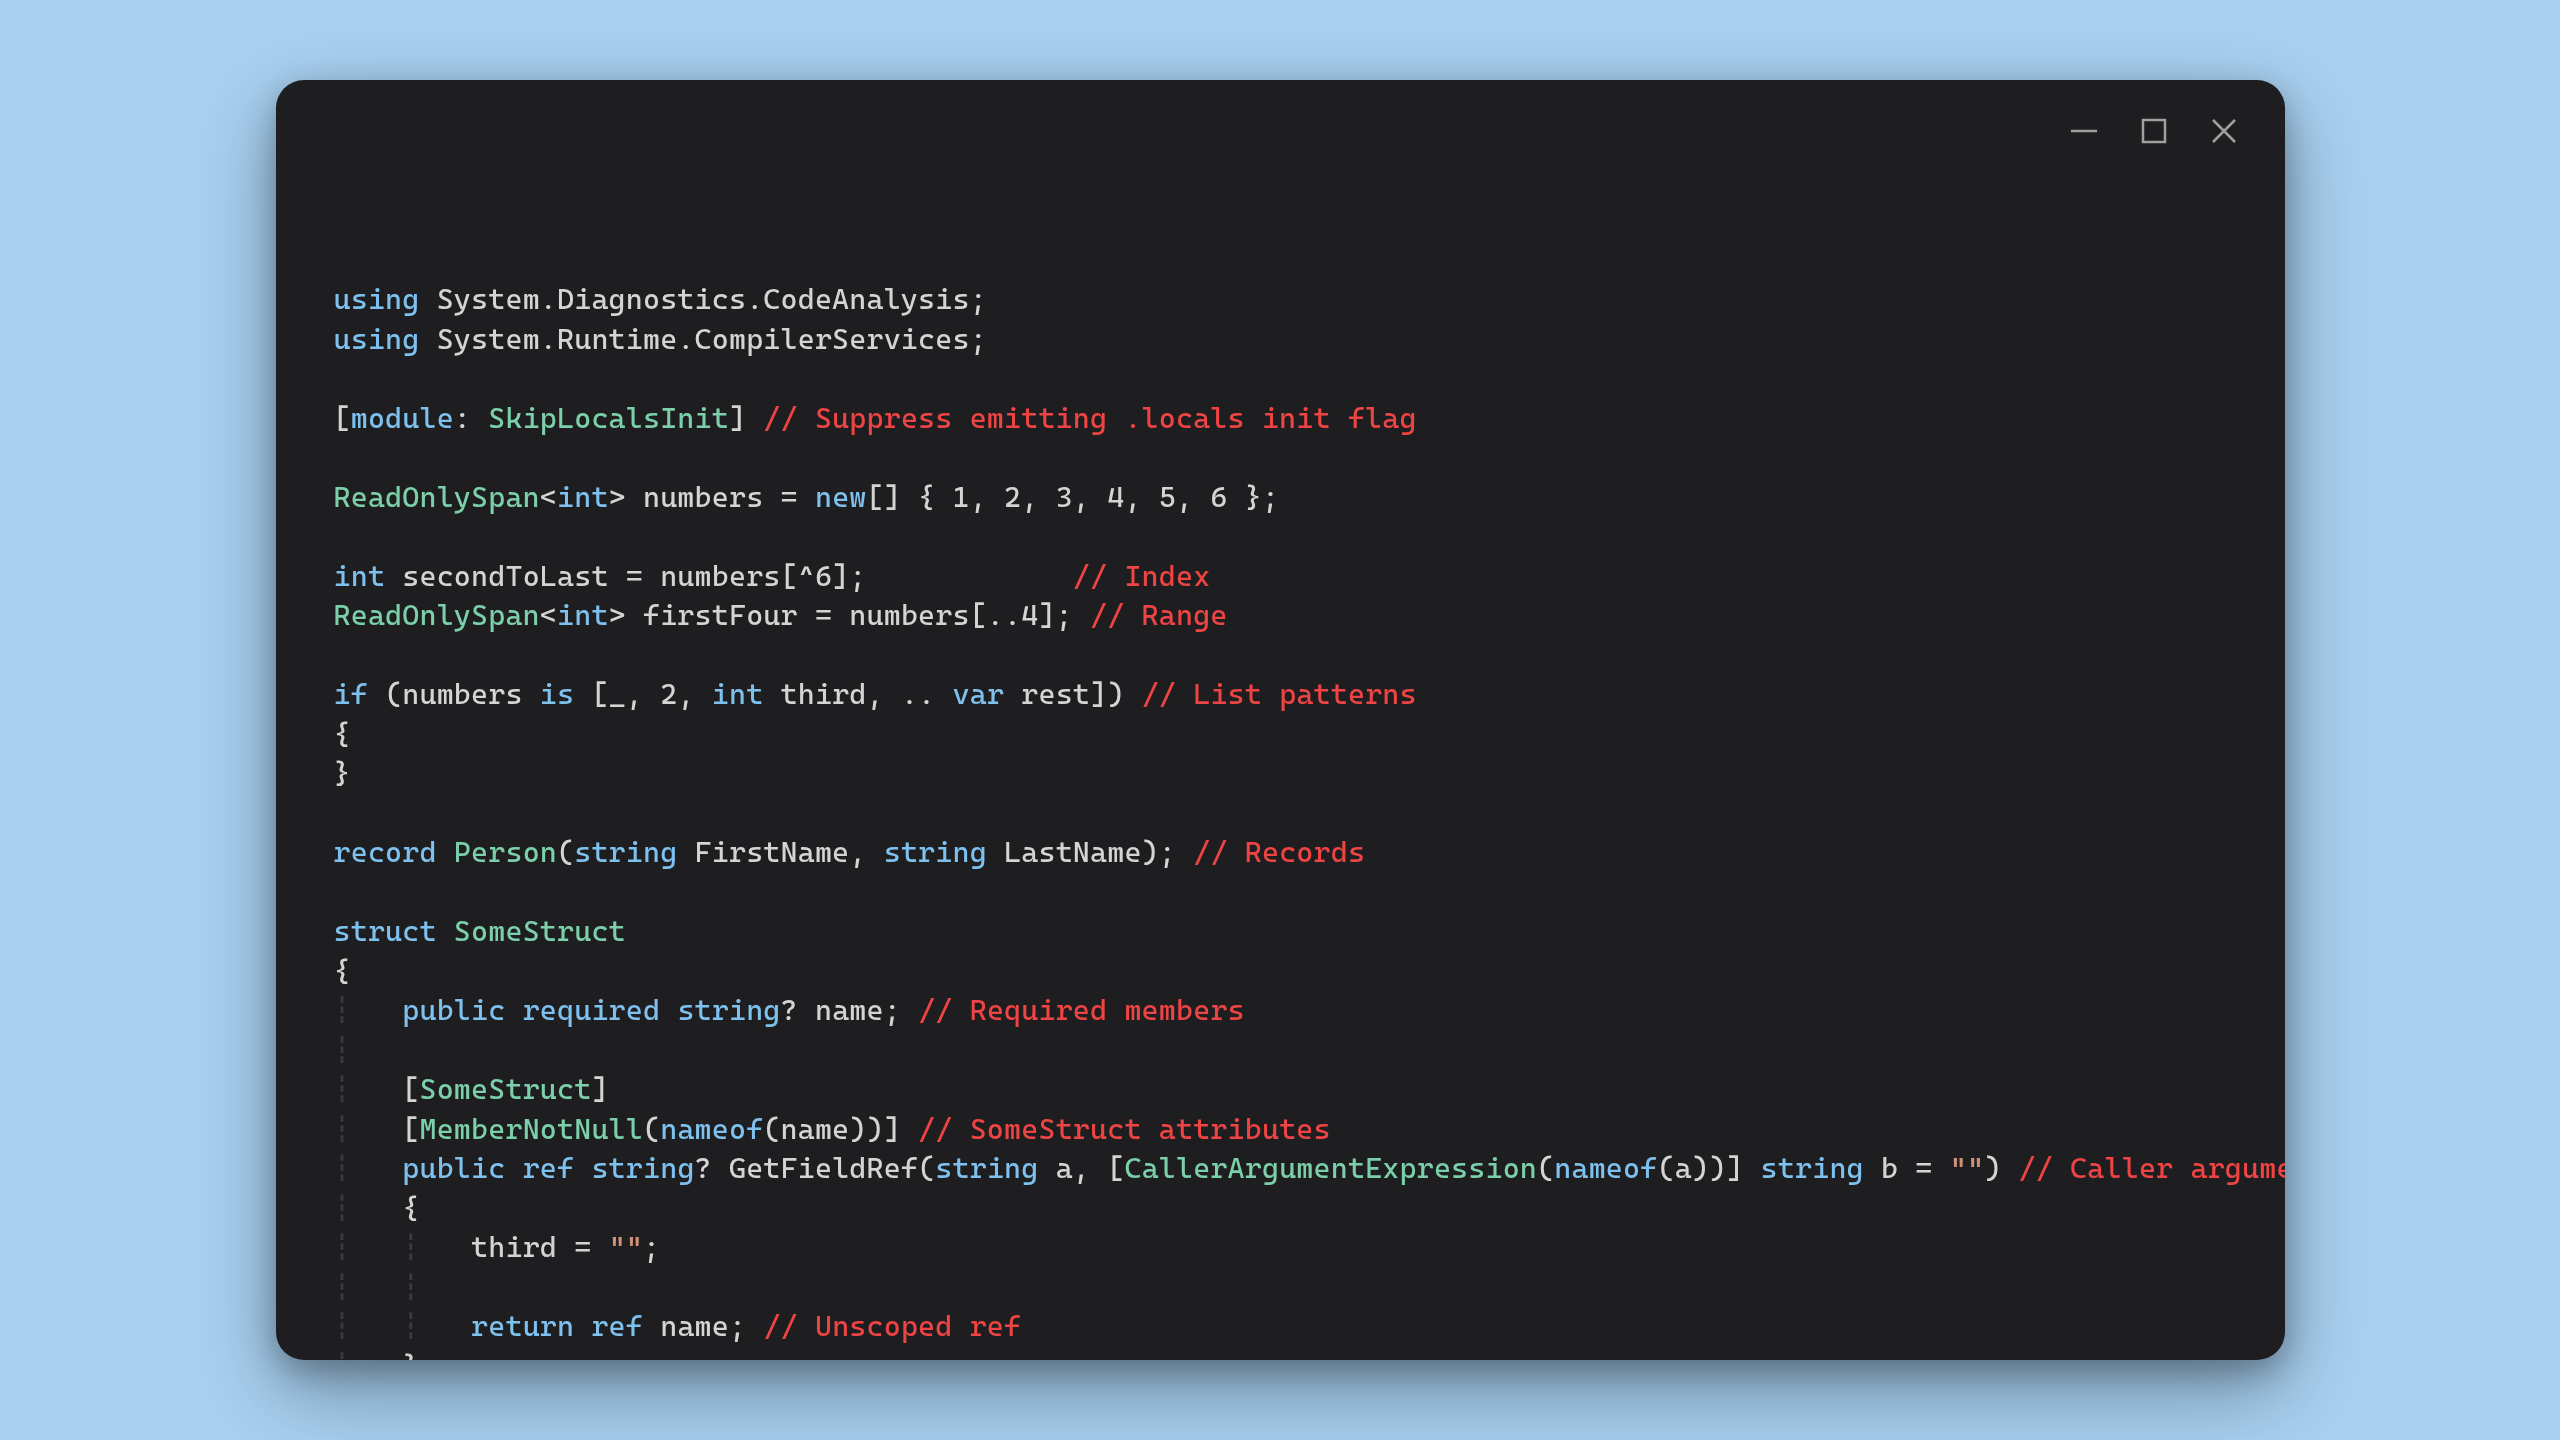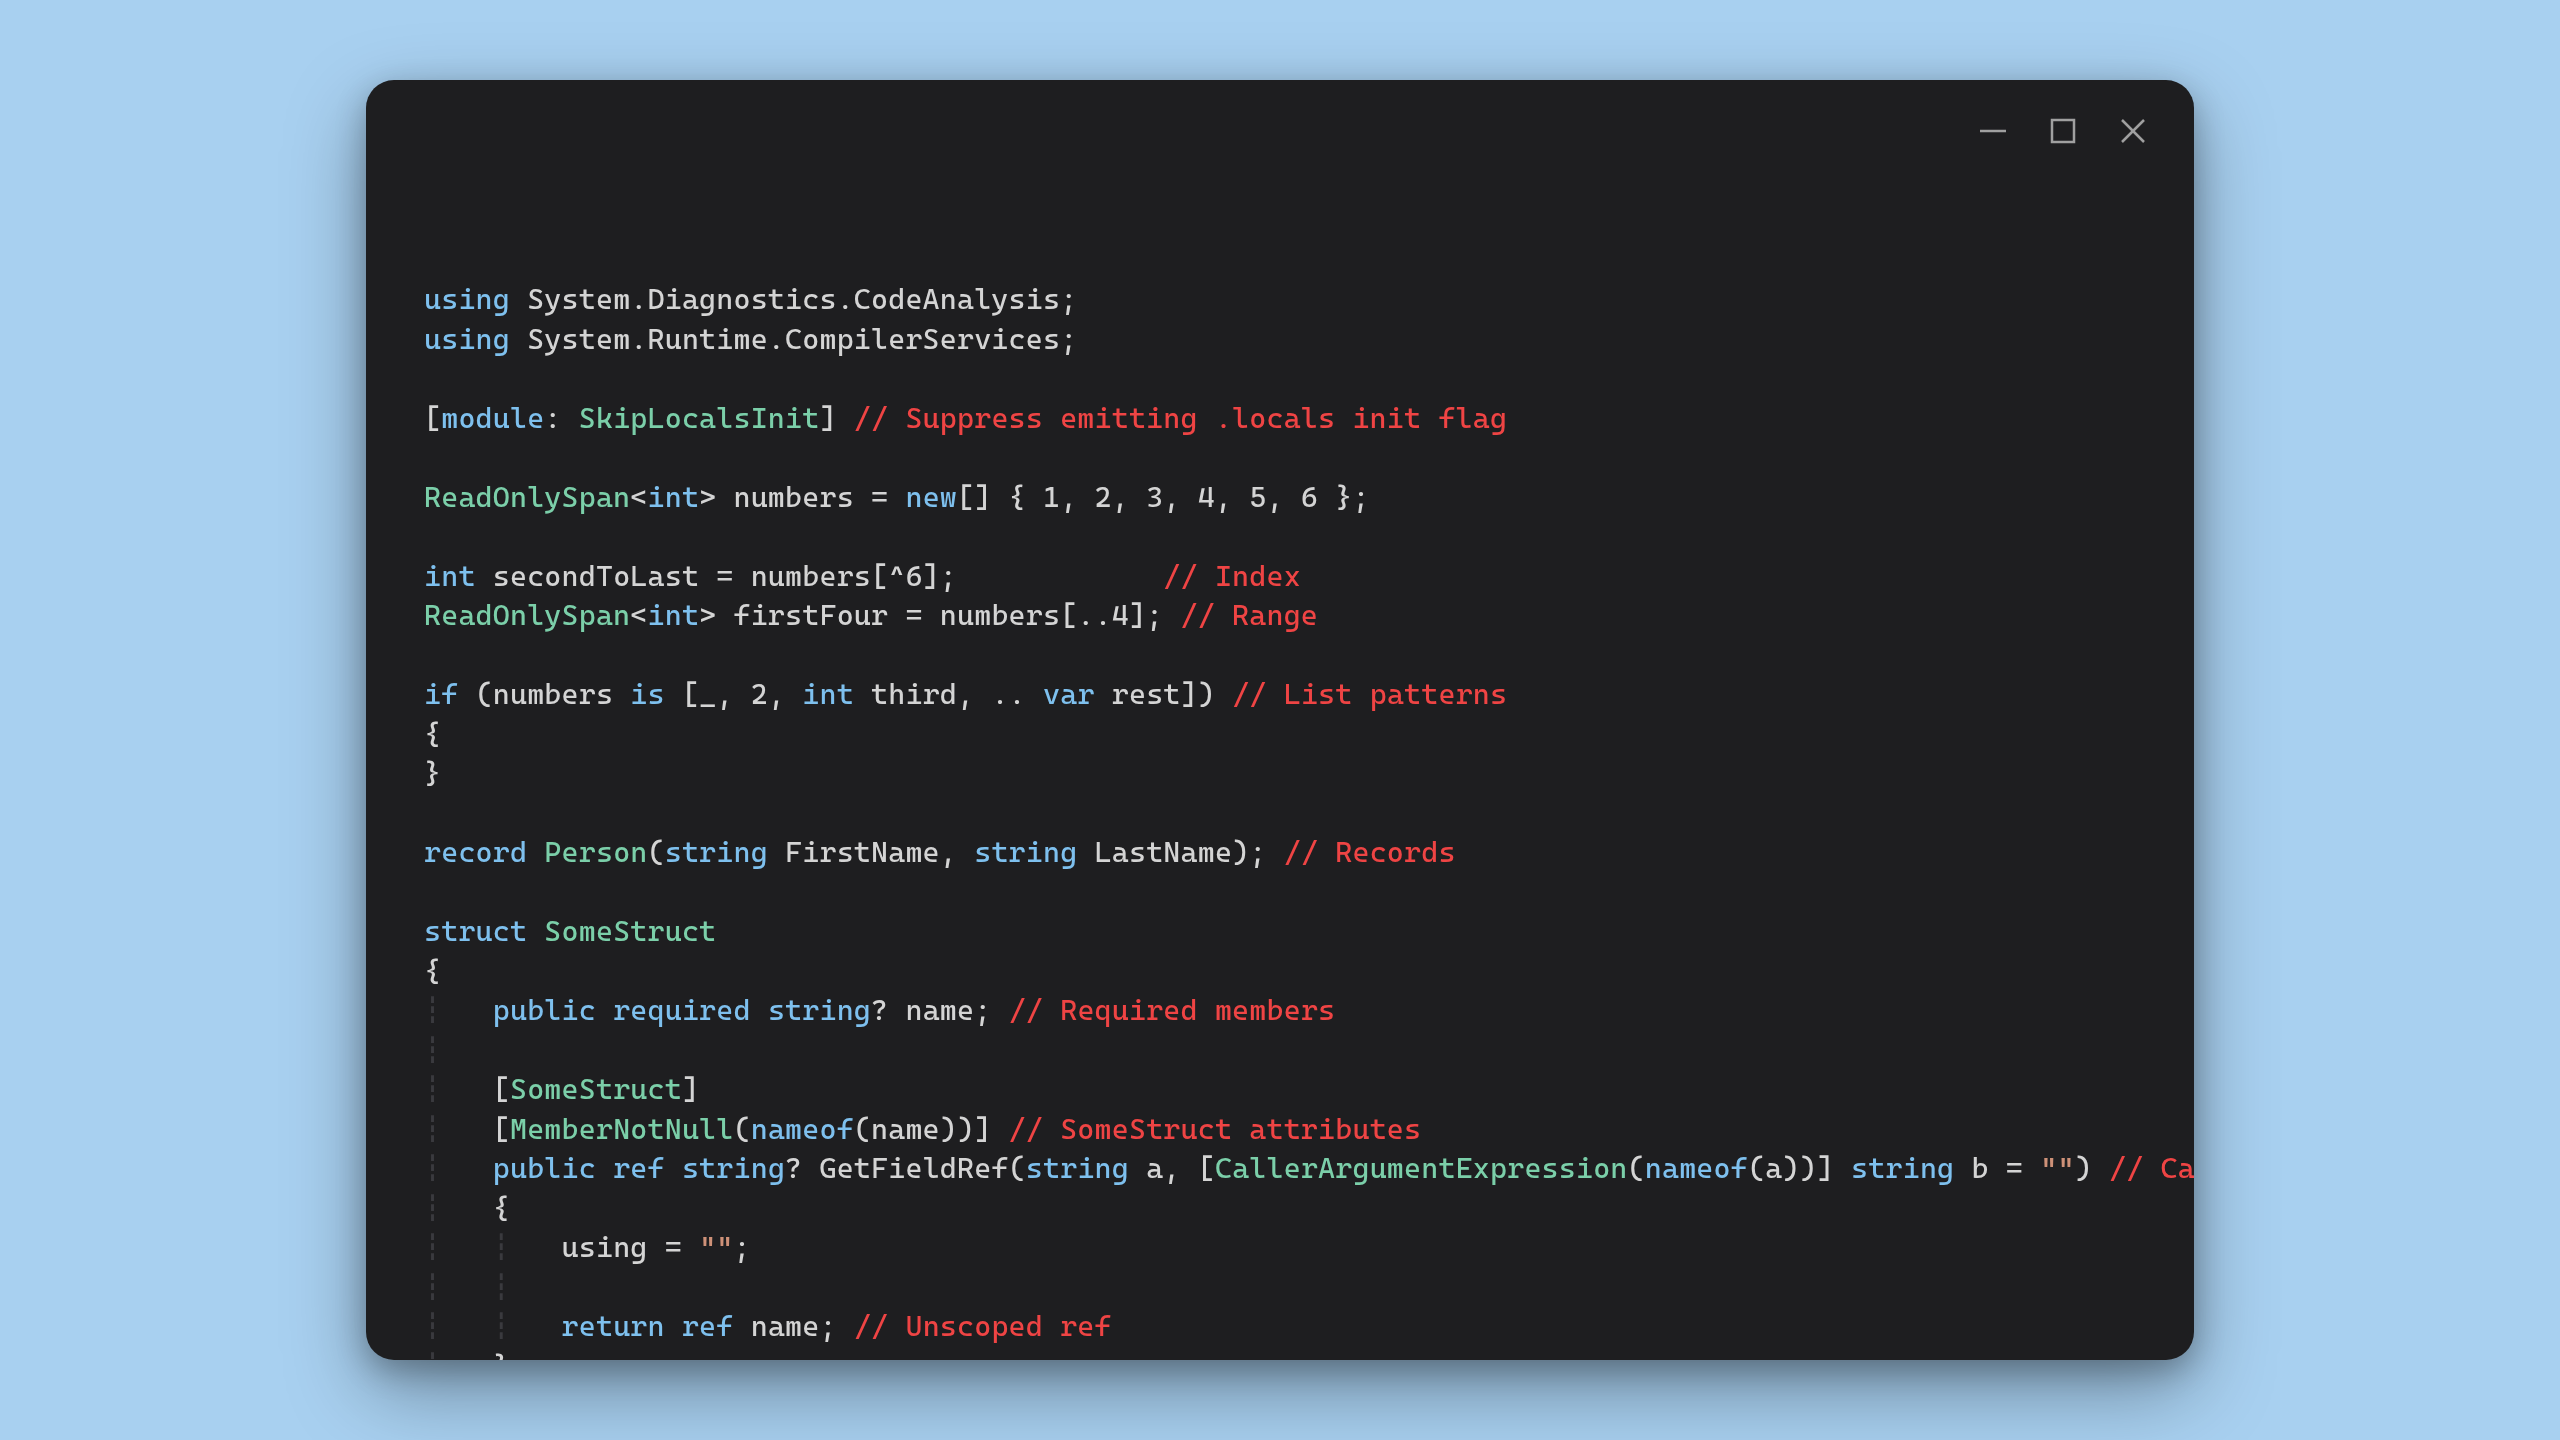--- a/index.html
+++ b/index.html
@@ -6,21 +6,21 @@
   body {
     background: #a8d0f0;
     width: 2560px;
     height: 1440px;
     display: flex;
     align-items: center;
     justify-content: center;
     font-family: ui-monospace, 'SF Mono', 'Cascadia Code', 'Consolas', monospace;
   }
   .window {
-    width: 1828px;
+    width: 2009px;
     height: 1280px;
     background: #1e1e20;
     border-radius: 28px;
     box-shadow: 0 30px 80px rgba(0,0,0,0.35), 0 10px 30px rgba(0,0,0,0.25);
     position: relative;
     overflow: hidden;
   }
   .titlebar {
     position: absolute;
     top: 30px;
@@ -98,18 +98,18 @@
 <span class="kw">record</span> <span class="type">Person</span>(<span class="kw">string</span> <span>FirstName,</span> <span class="kw">string</span> <span>LastName);</span> <span class="cmt">// Records</span>
 
 <span class="kw">struct</span> <span class="type">SomeStruct</span>
 <span>{</span>
 <span class="guide">┆</span>   <span class="kw">public</span> <span class="kw">required</span> <span class="kw">string</span><span>?</span> <span>name;</span> <span class="cmt">// Required members</span>
 <span class="guide">┆</span>
 <span class="guide">┆</span>   [<span class="type">SomeStruct</span>]
 <span class="guide">┆</span>   [<span class="type">MemberNotNull</span>(<span class="nameof">nameof</span><span>(name))]</span> <span class="cmt">// SomeStruct attributes</span>
 <span class="guide">┆</span>   <span class="kw">public</span> <span class="kw">ref</span> <span class="kw">string</span><span>?</span> <span>GetFieldRef</span>(<span class="kw">string</span> <span>a, [</span><span class="type">CallerArgumentExpression</span>(<span class="nameof">nameof</span><span>(a))]</span> <span class="kw">string</span> <span>b =</span> <span class="str">""</span><span>)</span> <span class="cmt">// Caller argument expressions</span>
 <span class="guide">┆</span>   <span>{</span>
-<span class="guide">┆</span>   <span class="guide">┆</span>   <span>using =</span> <span class="str">""</span><span>;</span>
+<span class="guide">┆</span>   <span class="guide">┆</span>   <span>third =</span> <span class="str">""</span><span>;</span>
 <span class="guide">┆</span>   <span class="guide">┆</span>
 <span class="guide">┆</span>   <span class="guide">┆</span>   <span class="kw">return</span> <span class="kw">ref</span> <span>name;</span> <span class="cmt">// Unscoped ref</span>
 <span class="guide">┆</span>   <span>}</span>
 </div>
 </div>
 
 </body></html>

